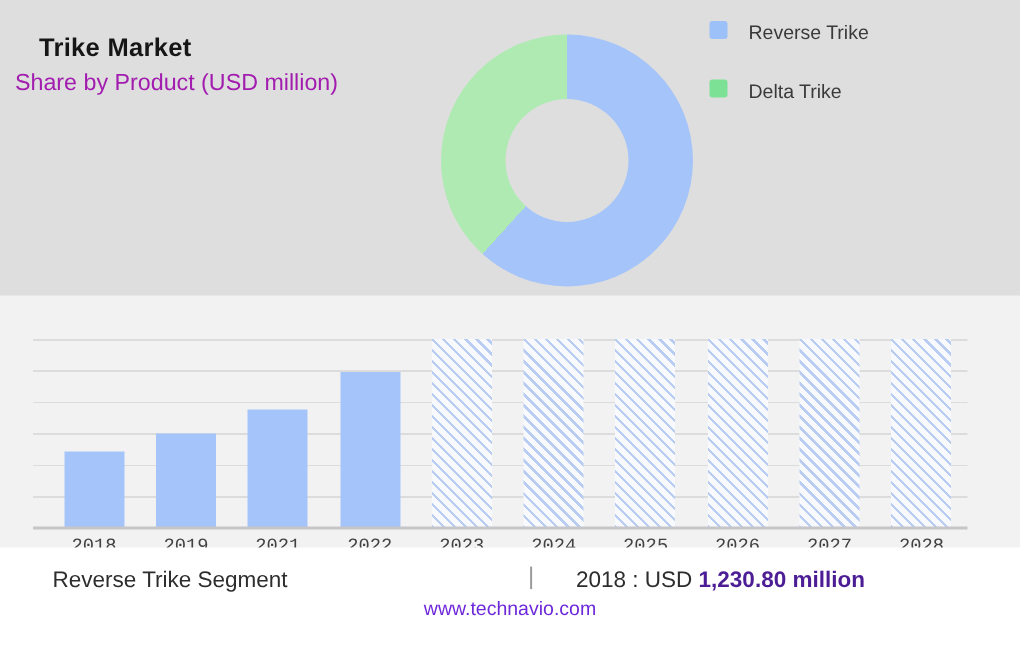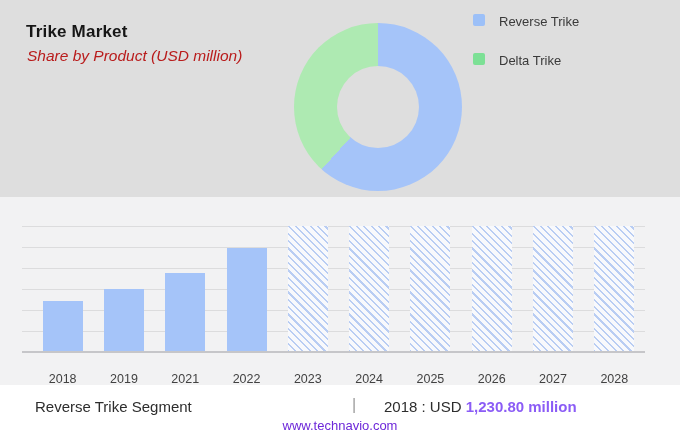--- a/index.html
+++ b/index.html
@@ -3,48 +3,48 @@
 <meta charset="utf-8">
 <style>
   * { margin:0; padding:0; box-sizing:border-box; }
   html,body { width:680px; height:440px; }
   body { font-family:"Liberation Sans", sans-serif; background:#fff; }
   .page { position:relative; width:680px; height:440px; overflow:hidden; background:#fff; }
 
   
   .header { position:absolute; left:0; top:0; width:680px; height:237px; background:#dedede; }
   .title { position:absolute; left:26px; top:22px; font-size:17px; font-weight:bold; color:#161616; letter-spacing:.2px; }
-  .subtitle { position:absolute; left:27px; top:47px; font-size:15.5px; color:#b91c1c;font-style:italic; }
+  .subtitle { position:absolute; left:10px; top:47px; font-size:15.5px; color:#a21caf; }
 
   .donut { position:absolute; left:294px; top:23px; width:168px; height:168px; border-radius:50%; }
   .donut-hole { position:absolute; left:43px; top:43px; width:82px; height:82px; border-radius:50%; background:#dedede; }
 
   .legend { position:absolute; left:473px; top:14px; list-style:none; }
   .legend li { display:flex; align-items:flex-start; margin-bottom:25px; height:14px; }
   .swatch { width:12px; height:12px; border-radius:2px; margin-right:14px; flex:0 0 12px; }
   .legend-label { font-size:13px; color:#3a3a3a; }
 
   
   .chart-section { position:absolute; left:0; top:197px; width:680px; height:188px; background:#f2f2f3; }
   .plot { position:absolute; left:22px; top:29px; width:623px; height:126px;
           background-image:repeating-linear-gradient(to bottom, #dcdcdd 0px, #dcdcdd 1px, transparent 1px, transparent 21px); }
   .baseline { position:absolute; left:0; bottom:-1px; width:100%; height:2px; background:#c6c6c9; }
   .columns { position:absolute; left:0; top:0; width:100%; height:100%; padding-left:10px; display:flex; }
   .col { flex:1; position:relative; }
   .bar { position:absolute; bottom:0; left:50%; transform:translateX(-50%); width:40px; }
   .bar.hatch { background:repeating-linear-gradient(45deg, #b9cdf3 0px, #b9cdf3 1.6px, #f8f9fc 1.6px, #f8f9fc 5.2px); }
-  .xlabel { position:absolute; top:100%; margin-top:20px; left:50%; transform:translateX(-50%);
-            font-size:12.5px; color:#424242; white-space:nowrap; }
+  .xlabel { position:absolute; top:100%; margin-top:5px; left:50%; transform:translateX(-50%);
+            font-size:12.5px; color:#424242; white-space:nowrap;font-family:Liberation Mono, monospace; }
 
   
-  .footer { position:absolute; left:0; top:385px; width:680px; height:55px; background:#ffffff;padding-left:40px; }
+  .footer { position:absolute; left:0; top:365px; width:680px; height:55px; background:#ffffff;padding-left:40px; }
   .segment-label { position:absolute; left:35px; top:13px; font-size:15px; color:#2d2d2d; }
   .separator { position:absolute; left:352px; top:11px; font-size:16px; color:#9a9a9a; }
   .stat { position:absolute; left:384px; top:13px; font-size:15px; color:#2d2d2d; }
-  .stat b { color:#8b5cf6; }
+  .stat b { color:#4c1d95; }
   .website { position:absolute; left:50%; transform:translateX(-50%); top:33px; font-size:13px; color:#6d28d9; }
 </style>
 </head>
 <body>
 
 <div class="page">
 
   <div class="header">
     <div class="title">Trike Market</div>
     <div class="subtitle">Share by Product (USD million)</div>

